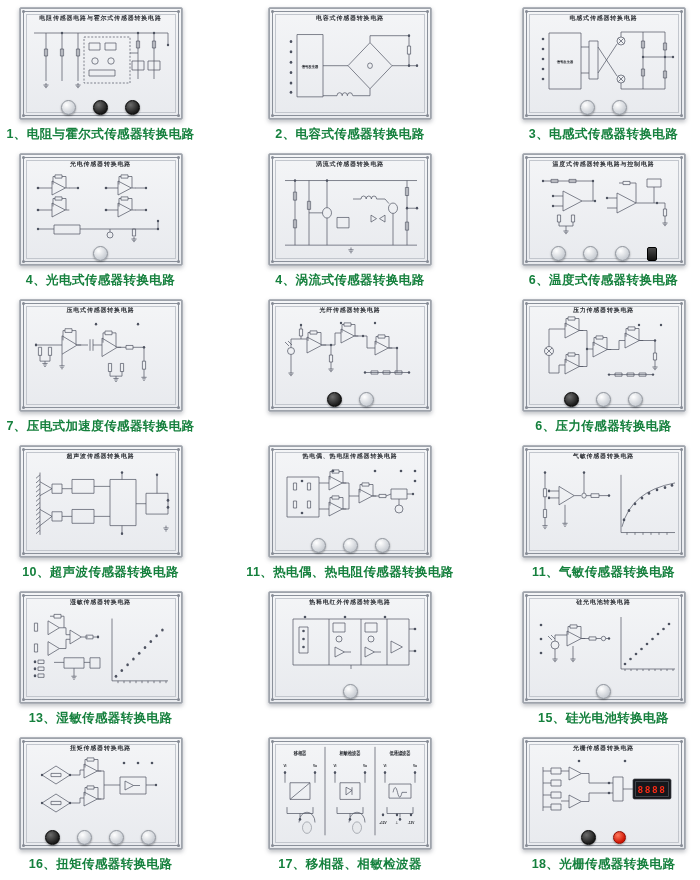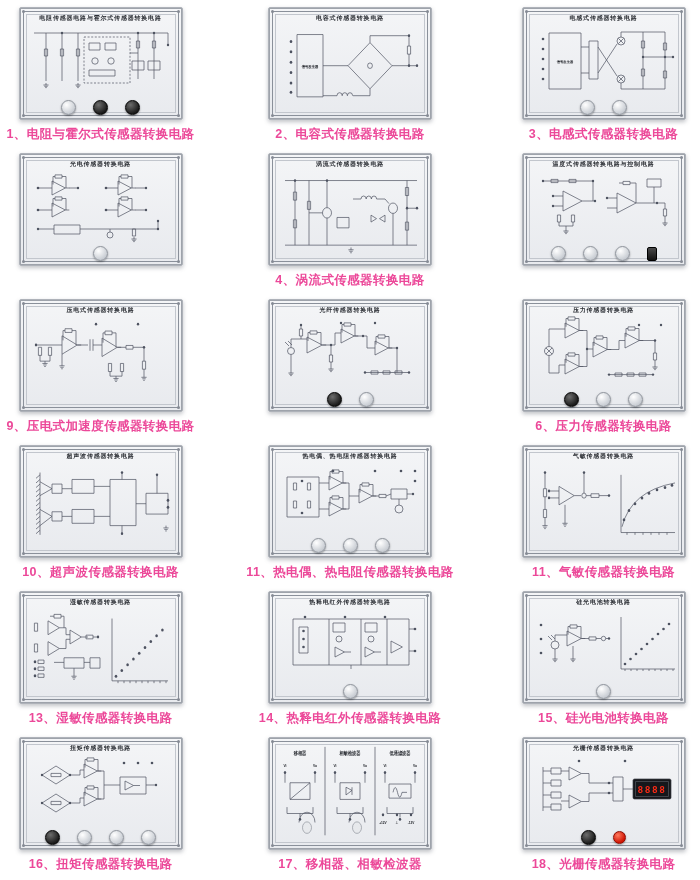--- a/index.html
+++ b/index.html
@@ -25,21 +25,21 @@
   .schem .disp{fill:#16171b;stroke:#3c3f47;}
   .schem .dispin{fill:none;stroke:#54575f;}
   .schem .seg{fill:#ff2b15;stroke:none;font-family:"DejaVu Sans Mono",monospace;font-weight:bold;letter-spacing:1.5px;}
   .schem .kw{fill:#e7e9ec;stroke:#8f949c;}
   .knobrow{position:absolute;bottom:3px;left:0;right:0;display:flex;justify-content:center;align-items:center;gap:17px;z-index:1;}
   .knob{width:13px;height:13px;border-radius:50%;display:inline-block;}
   .knob.white{background:radial-gradient(circle at 35% 30%,#ffffff,#cdd1d7 65%,#aeb2b9);border:1px solid #8f949c;box-shadow:0 1px 2px rgba(0,0,0,.35);}
   .knob.black{background:radial-gradient(circle at 35% 30%,#6d6d6d,#1b1b1b 70%);border:1px solid #000;box-shadow:0 1px 2px rgba(0,0,0,.4);}
   .knob.redbtn{width:11px;height:11px;background:radial-gradient(circle at 35% 30%,#ff7a5e,#cf1403 70%);border:1px solid #8c0a00;box-shadow:0 1px 2px rgba(0,0,0,.35);}
   .knob.toggle{width:8px;height:12px;border-radius:2px;background:linear-gradient(#4a4a4a,#121212);border:1px solid #000;}
-  .caption{margin-top:6px;font-size:12.5px;font-weight:bold;color:#ec4899;letter-spacing:.4px;white-space:nowrap;text-align:center;}
+  .caption{margin-top:6px;font-size:12.5px;font-weight:bold;color:#15803d;letter-spacing:.4px;white-space:nowrap;text-align:center;}
 </style>
 </head>
 <body>
 
 <main class="grid" id="grid">
   <figure class="cell">
     <div class="photo">
       <div class="face has-knobs">
         <span class="screw s1"></span>
         <span class="screw s2"></span>
@@ -253,20 +253,21 @@
               <circle cx="132" cy="60" r="1.2" class="f"></circle>
               <line x1="132" y1="60" x2="132" y2="52"></line>
               <circle cx="132" cy="52" r="1.2" class="f"></circle>
             </svg>
           </div>
         <div class="knobrow">
             <span class="knob white"></span>
           </div>
       </div>
     </div>
+    <figcaption class="caption">4、光电式传感器转换电路</figcaption>
   </figure>
 
   <figure class="cell">
     <div class="photo">
       <div class="face">
         <span class="screw s1"></span>
         <span class="screw s2"></span>
         <span class="screw s3"></span>
         <span class="screw s4"></span>
         <div class="ptitle">涡流式传感器转换电路</div>
@@ -368,20 +369,21 @@
             </svg>
           </div>
         <div class="knobrow">
             <span class="knob white"></span>
             <span class="knob white"></span>
             <span class="knob white"></span>
             <span class="knob toggle"></span>
           </div>
       </div>
     </div>
+    <figcaption class="caption">6、温度式传感器转换电路</figcaption>
   </figure>
 
   <figure class="cell">
     <div class="photo">
       <div class="face">
         <span class="screw s1"></span>
         <span class="screw s2"></span>
         <span class="screw s3"></span>
         <span class="screw s4"></span>
         <div class="ptitle">压电式传感器转换电路</div>
@@ -441,21 +443,21 @@
               <line x1="118" y1="47" x2="118" y2="52"></line>
               <line x1="118" y1="52" x2="118" y2="54"></line>
               <line x1="115.4" y1="54" x2="120.6" y2="54"></line>
               <line x1="116.3" y1="55.3" x2="119.7" y2="55.3"></line>
               <line x1="117.2" y1="56.6" x2="118.8" y2="56.6"></line>
             </svg>
           </div>
 
       </div>
     </div>
-    <figcaption class="caption">9、压电式加速度传感器转换电路</figcaption>
+    <figcaption class="caption">7、压电式加速度传感器转换电路</figcaption>
   </figure>
 
   <figure class="cell">
     <div class="photo">
       <div class="face has-knobs">
         <span class="screw s1"></span>
         <span class="screw s2"></span>
         <span class="screw s3"></span>
         <span class="screw s4"></span>
         <div class="ptitle">光纤传感器转换电路</div>
@@ -915,21 +917,20 @@
               <circle cx="30" cy="10" r="1.3" class="f"></circle>
               <circle cx="70" cy="10" r="1.3" class="f"></circle>
               <circle cx="110" cy="10" r="1.3" class="f"></circle>
             </svg>
           </div>
         <div class="knobrow">
             <span class="knob white"></span>
           </div>
       </div>
     </div>
-    <figcaption class="caption">14、热释电红外传感器转换电路</figcaption>
   </figure>
 
   <figure class="cell">
     <div class="photo">
       <div class="face has-knobs">
         <span class="screw s1"></span>
         <span class="screw s2"></span>
         <span class="screw s3"></span>
         <span class="screw s4"></span>
         <div class="ptitle">硅光电池转换电路</div>

